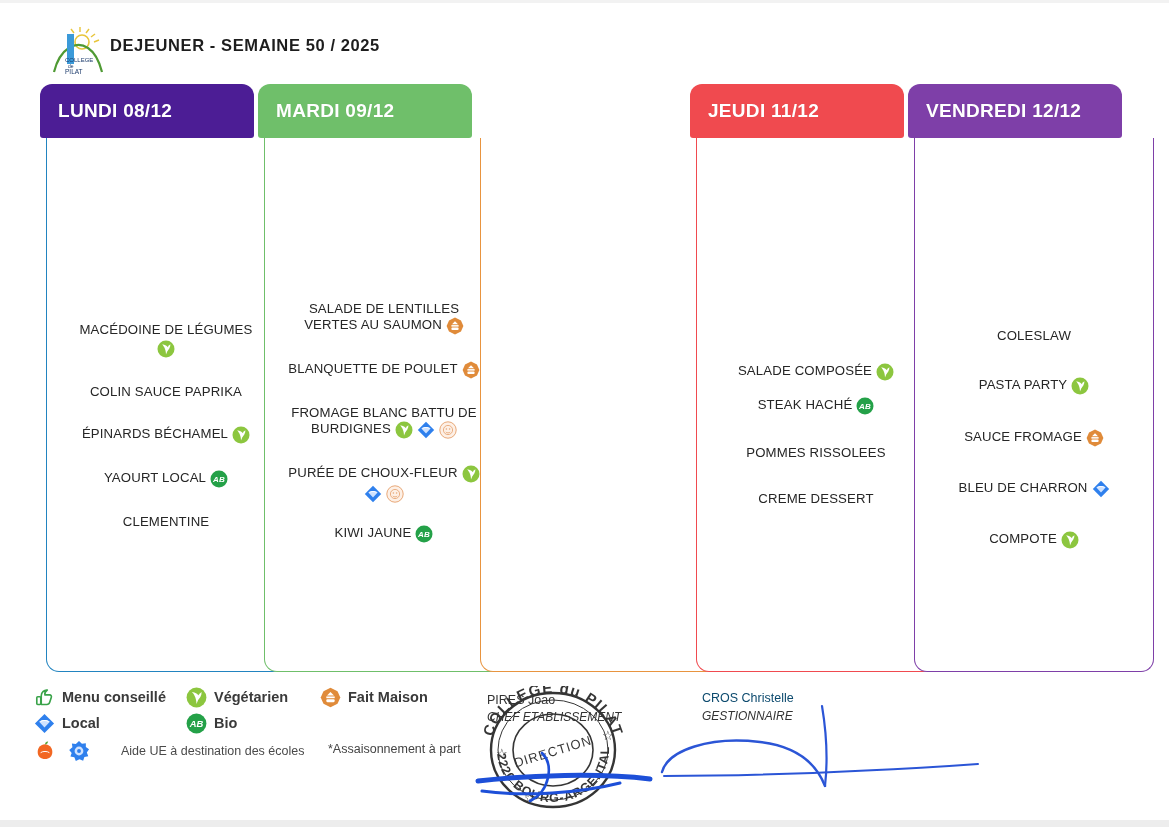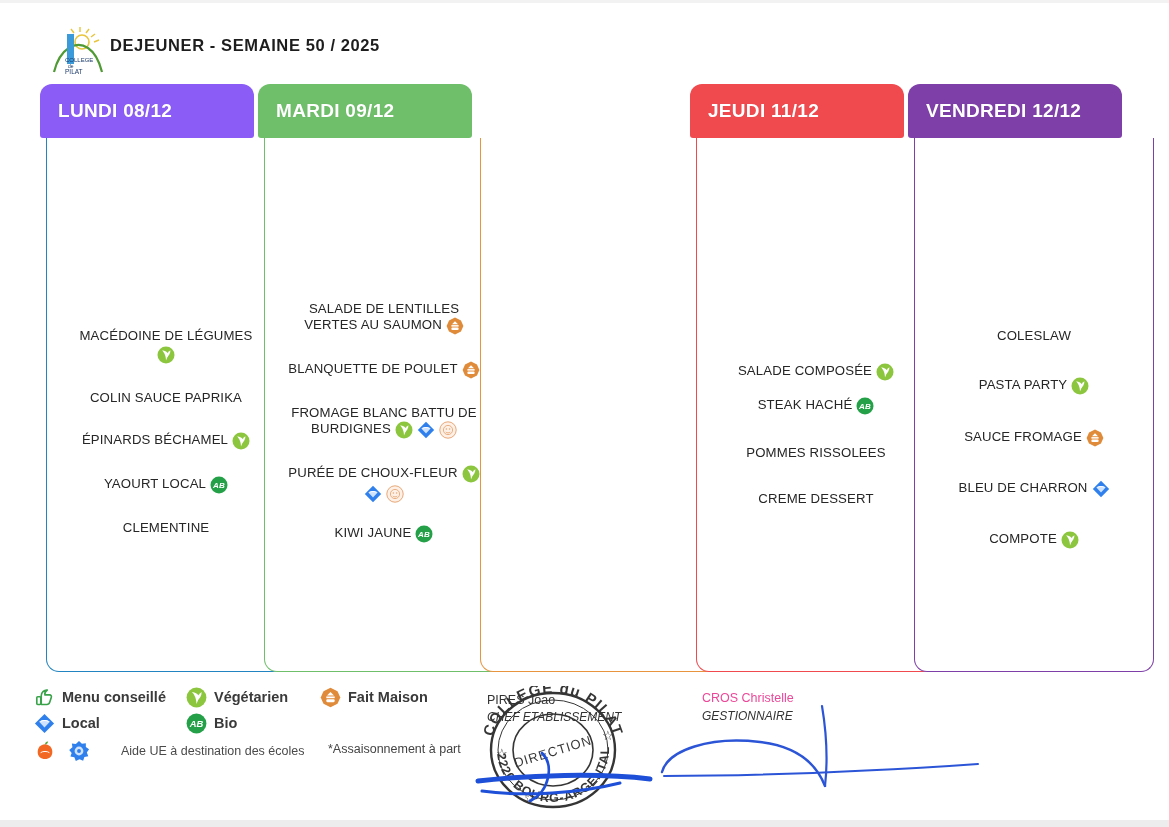--- a/index.html
+++ b/index.html
@@ -80,21 +80,21 @@
   #assaison{
     position:absolute;left:328px;top:742px;font-size:12.5px;color:#444;white-space:nowrap;
   }
 
   
   #stamp{position:absolute;left:478px;top:686px;width:150px;height:124px;opacity:.88;}
   #principal-block{position:absolute;left:487px;top:692px;line-height:1.35;}
   #principal-name{font-size:12.5px;color:#333;}
   #principal-role{font-size:12px;font-style:italic;color:#333;}
   #gest-block{position:absolute;left:702px;top:690px;line-height:1.4;}
-  #gest-name{font-size:12.5px;color:#ec4899;}
+  #gest-name{font-size:12.5px;color:#0c4a6e;}
   #gest-role{font-size:12px;font-style:italic;color:#333;}
   #sig-principal{position:absolute;left:470px;top:735px;width:200px;height:75px;}
   #sig-gest{position:absolute;left:650px;top:700px;width:330px;height:105px;}
 
   
   #scan-edge-top{position:absolute;left:0;top:0;width:1169px;height:3px;background:#f2f2f2;}
   #scan-edge-bottom{position:absolute;left:0;top:820px;width:1169px;height:7px;background:#ededed;}
 </style>
 </head>
 <body>
@@ -123,25 +123,25 @@
       <text x="18" y="42" font-family="Liberation Sans, sans-serif" font-size="5" fill="#1b3a6b">de</text>
       <text x="15" y="48" font-family="Liberation Sans, sans-serif" font-size="6.5" fill="#1b3a6b">PILAT</text>
     </svg>
   </div>
 
   <div id="doc-title">DEJEUNER - SEMAINE 50 / 2025</div>
 </div>
 
 <div id="days">
     <div class="day-col" style="left: 40px;">
-      <div class="day-head" style="background: #8b5cf6;">
+      <div class="day-head" style="background: #4c1d95;">
         <span class="day-head-label">LUNDI 08/12</span>
       </div>
       <div class="day-body" style="border-color: rgb(34, 132, 192); border-width: 1px;">
-        <div class="dishes" style="top: 190px;">
+        <div class="dishes" style="top: 184px;">
           <div class="dish" style="margin-bottom: 26px;"><span class="dish-line">MACÉDOINE DE LÉGUMES</span><div class="dish-icons below">
               <span class="badge">
                 <svg viewBox="0 0 18 18">
                   <circle cx="9" cy="9" r="8.5" fill="#8cc63f"></circle>
                   <path d="M9 14.5 C9 9, 6.5 5.5, 5 4.2 C8 4.5, 10.5 6, 11.6 8.2" fill="#fff"></path>
                   <path d="M9.2 10.5 C10 7.5, 11.6 5.2, 13.4 4.2 C13.4 7.4, 11.8 10.2, 9.4 11.6" fill="#fff"></path>
                 </svg>
               </span>
             </div></div>
           <div class="dish" style="margin-bottom: 26px;"><span class="dish-line">COLIN SAUCE PAPRIKA</span></div>

